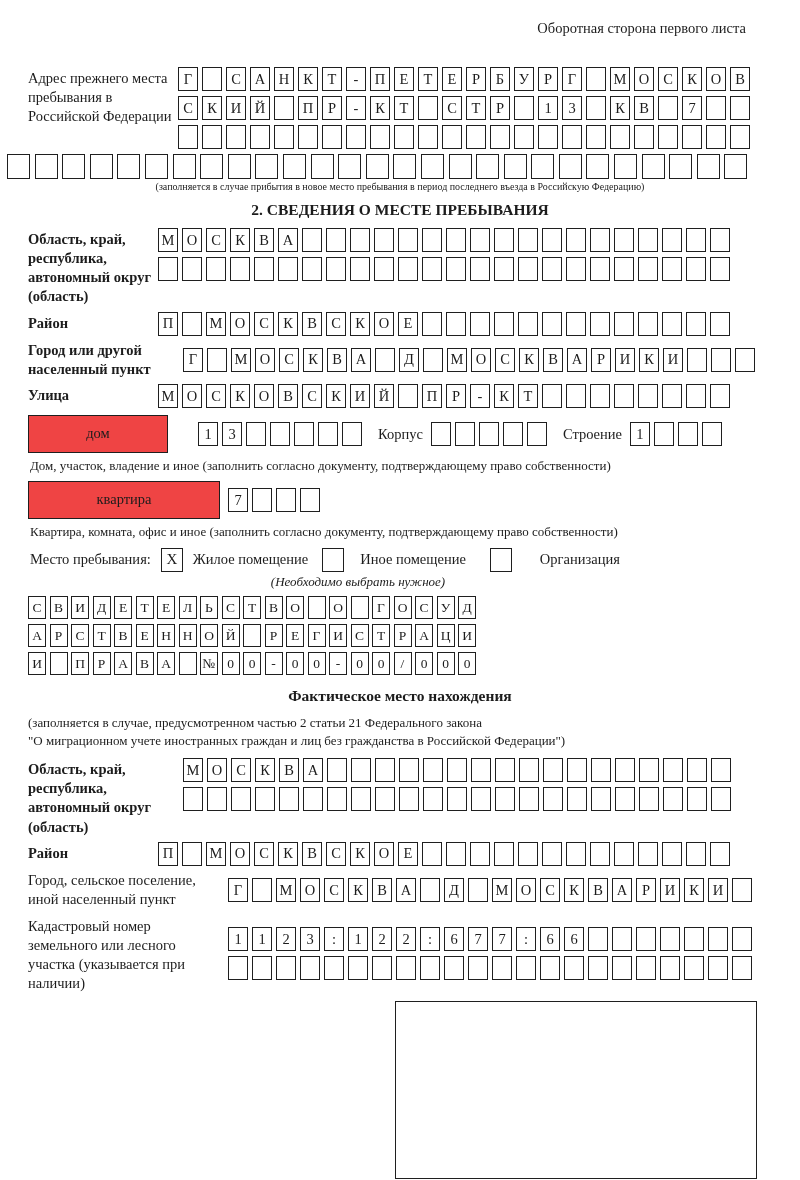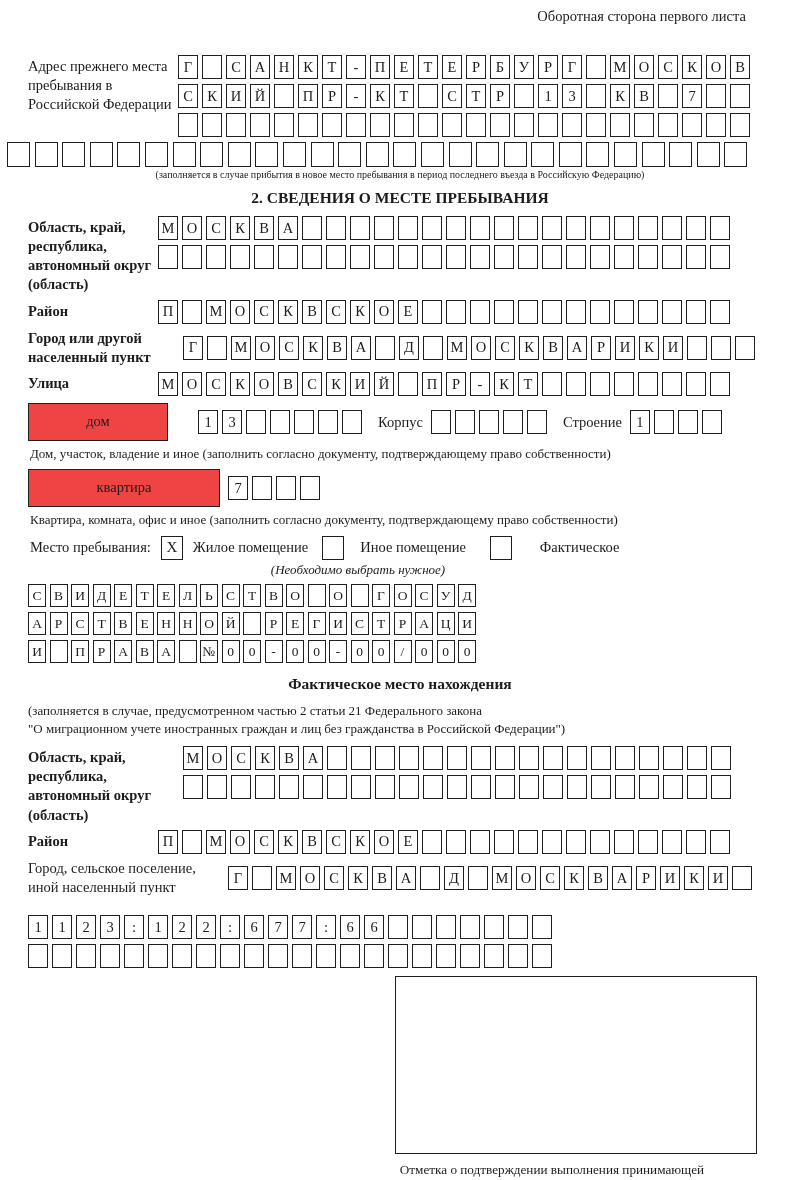--- a/index.html
+++ b/index.html
@@ -1,18 +1,18 @@
 <!DOCTYPE html>
 <html><head>
 <meta charset="utf-8">
 <style>
   html,body{margin:0;padding:0;background:#fff;}
   .page{
     width:800px;height:1180px;box-sizing:border-box;
-    padding:0 28px 10px 28px;background:#fff;color:#1c1c1c;
+    padding:12px 28px 10px 28px;background:#fff;color:#1c1c1c;
     font-family:"Liberation Serif", "DejaVu Serif", serif;
     overflow:hidden;position:relative;
   }
   .hdr{ text-align:right; font-size:14.5px; margin:8px 26px 30px 0; }
 
   .frow{ display:flex; align-items:flex-start; margin-bottom:5px; }
   .frow.vcenter{ align-items:center; }
   .flabel{ flex:none; font-size:14.5px; line-height:1.32; padding:2px 6px 0 0; box-sizing:border-box; }
   .w150{ width:150px; } .w130{ width:130px;font-weight:bold; } .w200{ width:200px; } .w272{ width:272px; }
 
@@ -362,21 +362,21 @@
   </div>
   <div class="note-left">Квартира, комната, офис и иное (заполнить согласно документу, подтверждающему право собственности)</div>
 
   <div class="stay-row">
     <span>Место пребывания:</span>
     <span class="cb" style="margin-left:10px;">X</span>
     <span style="margin-left:10px;">Жилое помещение</span>
     <span class="cb" style="margin-left:14px;"></span>
     <span style="margin-left:16px;">Иное помещение</span>
     <span class="cb" style="margin-left:24px;"></span>
-    <span style="margin-left:28px;">Фактическое</span>
+    <span style="margin-left:28px;">Организация</span>
   </div>
   <div class="stay-note">(Необходимо выбрать нужное)</div>
 
   <div class="frow">
     <div class="rows">
       <div class="cells sm">
           <span class="cell">С</span>
           <span class="cell">В</span>
           <span class="cell">И</span>
           <span class="cell">Д</span>
@@ -561,20 +561,21 @@
         <span class="cell">А</span>
         <span class="cell">Р</span>
         <span class="cell">И</span>
         <span class="cell">К</span>
         <span class="cell">И</span>
         <span class="cell"></span>
       </div>
   </div>
 
   <div class="frow" style="margin-top:6px;">
+    <div class="flabel w200">Кадастровый номер земельного или лесного участка (указывается при наличии)</div>
     <div class="rows" style="margin-top:12px;">
       <div class="cells">
           <span class="cell">1</span>
           <span class="cell">1</span>
           <span class="cell">2</span>
           <span class="cell">3</span>
           <span class="cell">:</span>
           <span class="cell">1</span>
           <span class="cell">2</span>
           <span class="cell">2</span>

